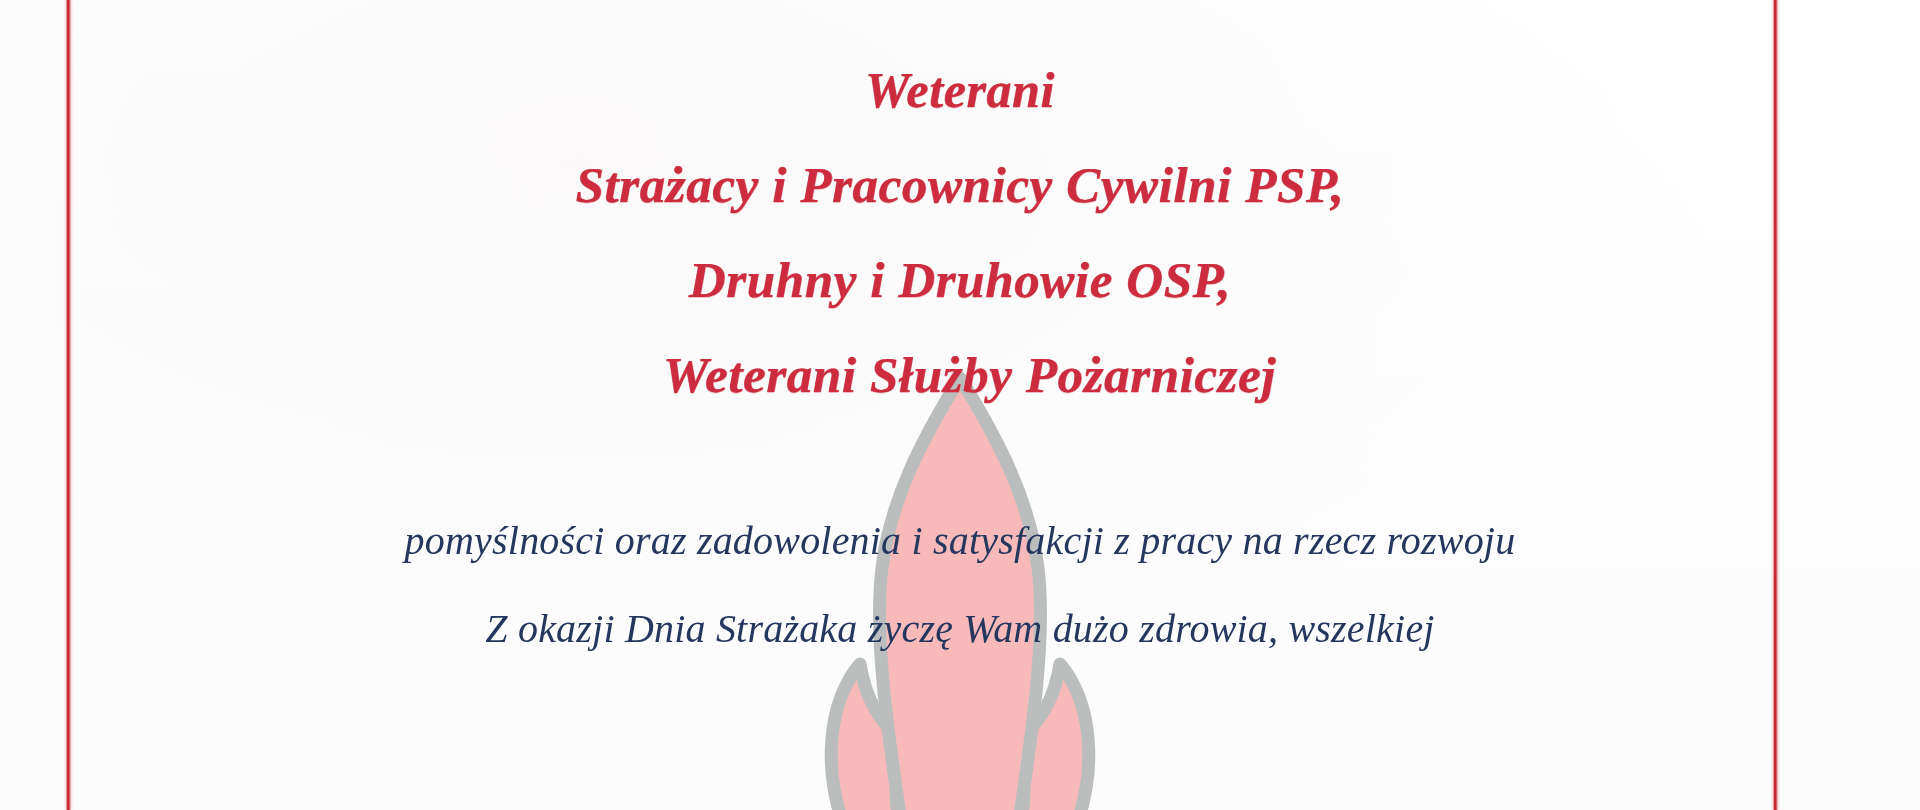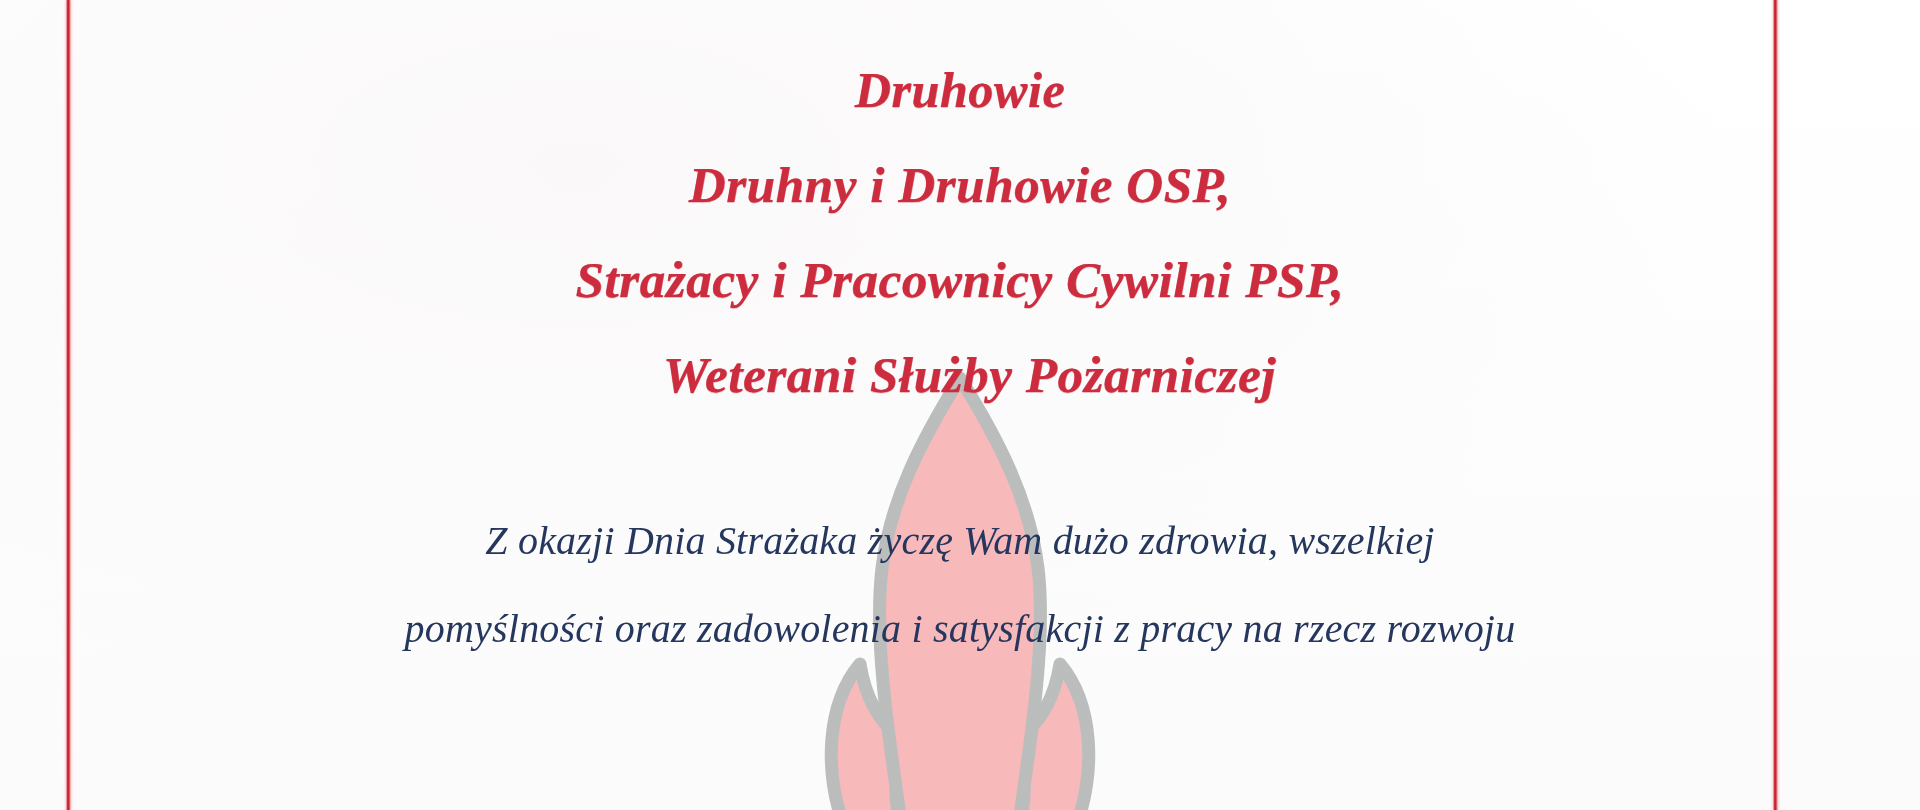--- a/index.html
+++ b/index.html
@@ -137,25 +137,25 @@
                  L 204 470
                  C 186 350, 174 262, 182 196
                  C 190 130, 220 70, 260 6 Z"></path>
       </g>
     </svg>
   </div>
 
   <div class="content">
 
     <div class="salutation">
-      <span class="salutation-line l1">Druhowie</span>
+      <span class="salutation-line l1">Weterani</span>
+      <span class="salutation-line l3">Strażacy i Pracownicy Cywilni PSP,</span>
       <span class="salutation-line l2">Druhny i Druhowie OSP,</span>
-      <span class="salutation-line l3">Strażacy i Pracownicy Cywilni PSP,</span>
       <span class="salutation-line l4">Weterani Służby Pożarniczej</span>
     </div>
 
     <div class="body-text">
+      <span class="body-line">pomyślności oraz zadowolenia i satysfakcji z pracy na rzecz rozwoju</span>
       <span class="body-line">Z okazji Dnia Strażaka życzę Wam dużo zdrowia, wszelkiej</span>
-      <span class="body-line">pomyślności oraz zadowolenia i satysfakcji z pracy na rzecz rozwoju</span>
     </div>
 
   </div>
 </div>
 
 </body></html>

